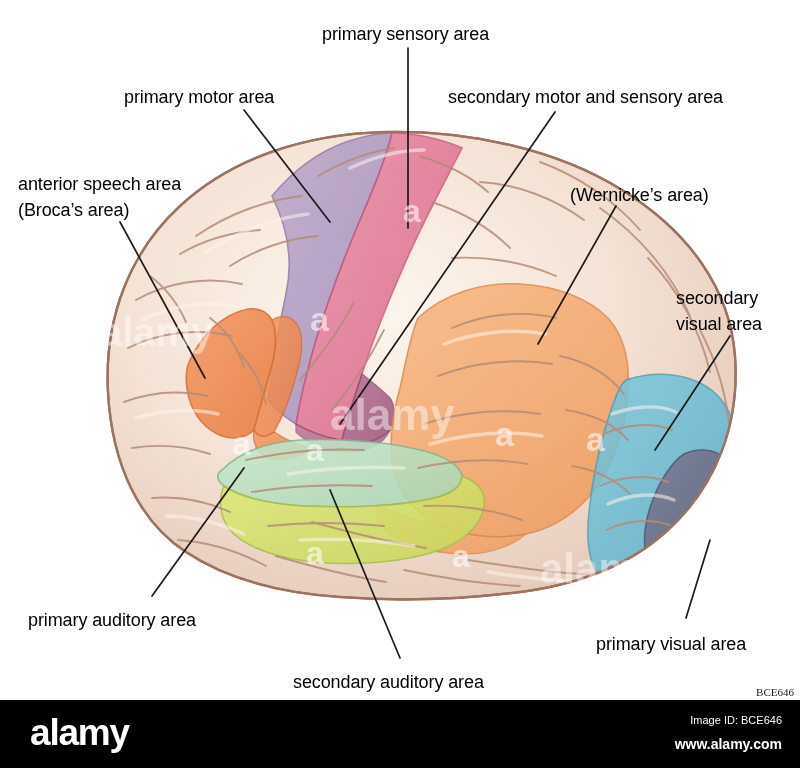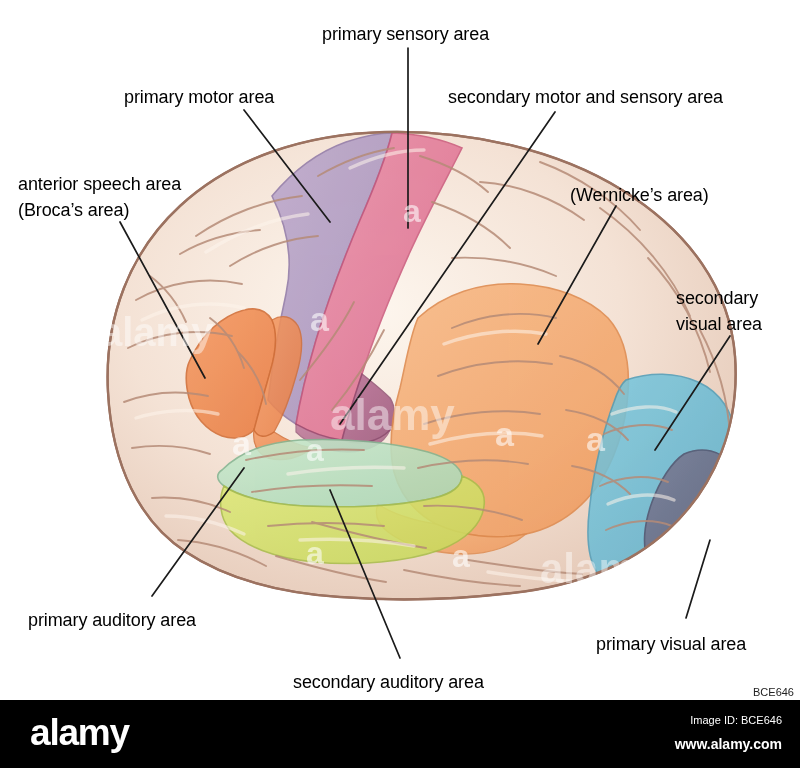--- a/index.html
+++ b/index.html
@@ -82,21 +82,21 @@
     font-weight: bold;
     color: #ffffff;
     font-family: "Liberation Sans", sans-serif;
     margin-left: 12px;
   }
   #topcode {
     position: absolute;
     right: 6px; top: 686px;
     font-size: 11px;
     color: #222;
-    font-family: Liberation Sans, sans-serif;
+    font-family: Liberation Serif, serif;
   }
 </style>
 </head>
 <body>
 
 <div id="stage">
 
   <div id="diagram-area">
 
     <svg id="brain-svg" viewBox="0 0 800 700" xmlns="http://www.w3.org/2000/svg">

